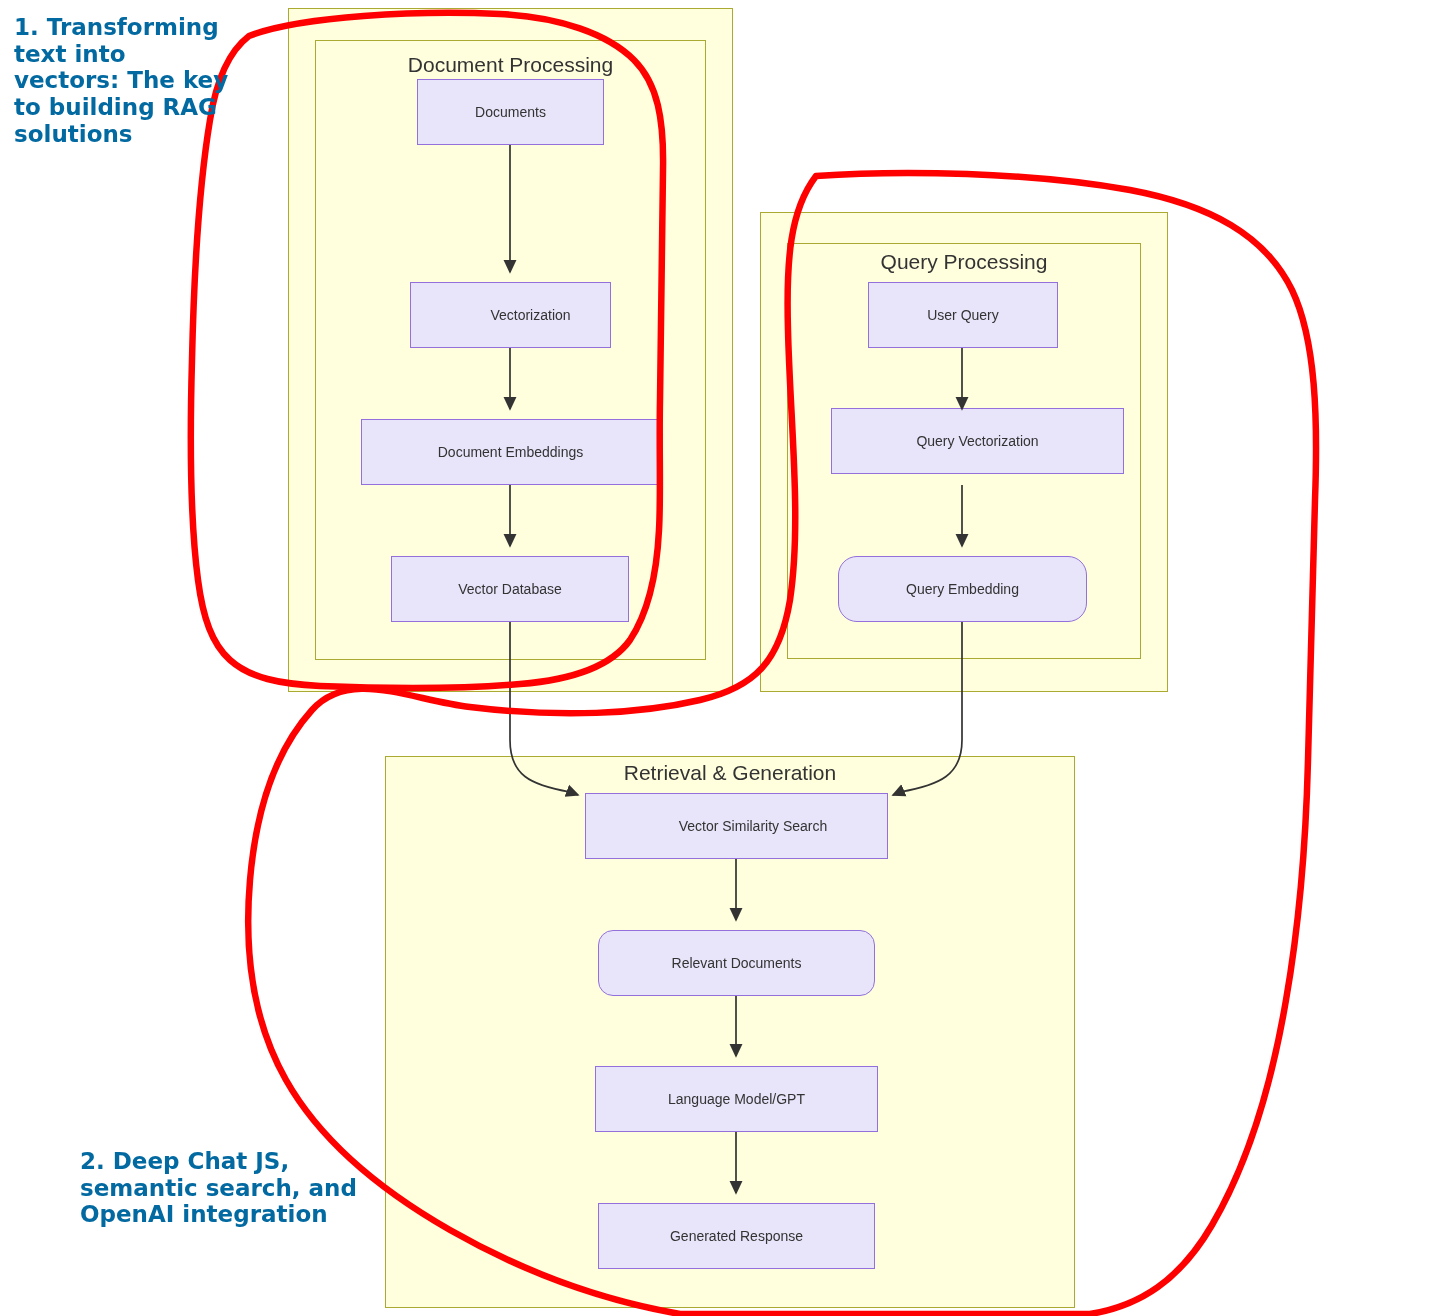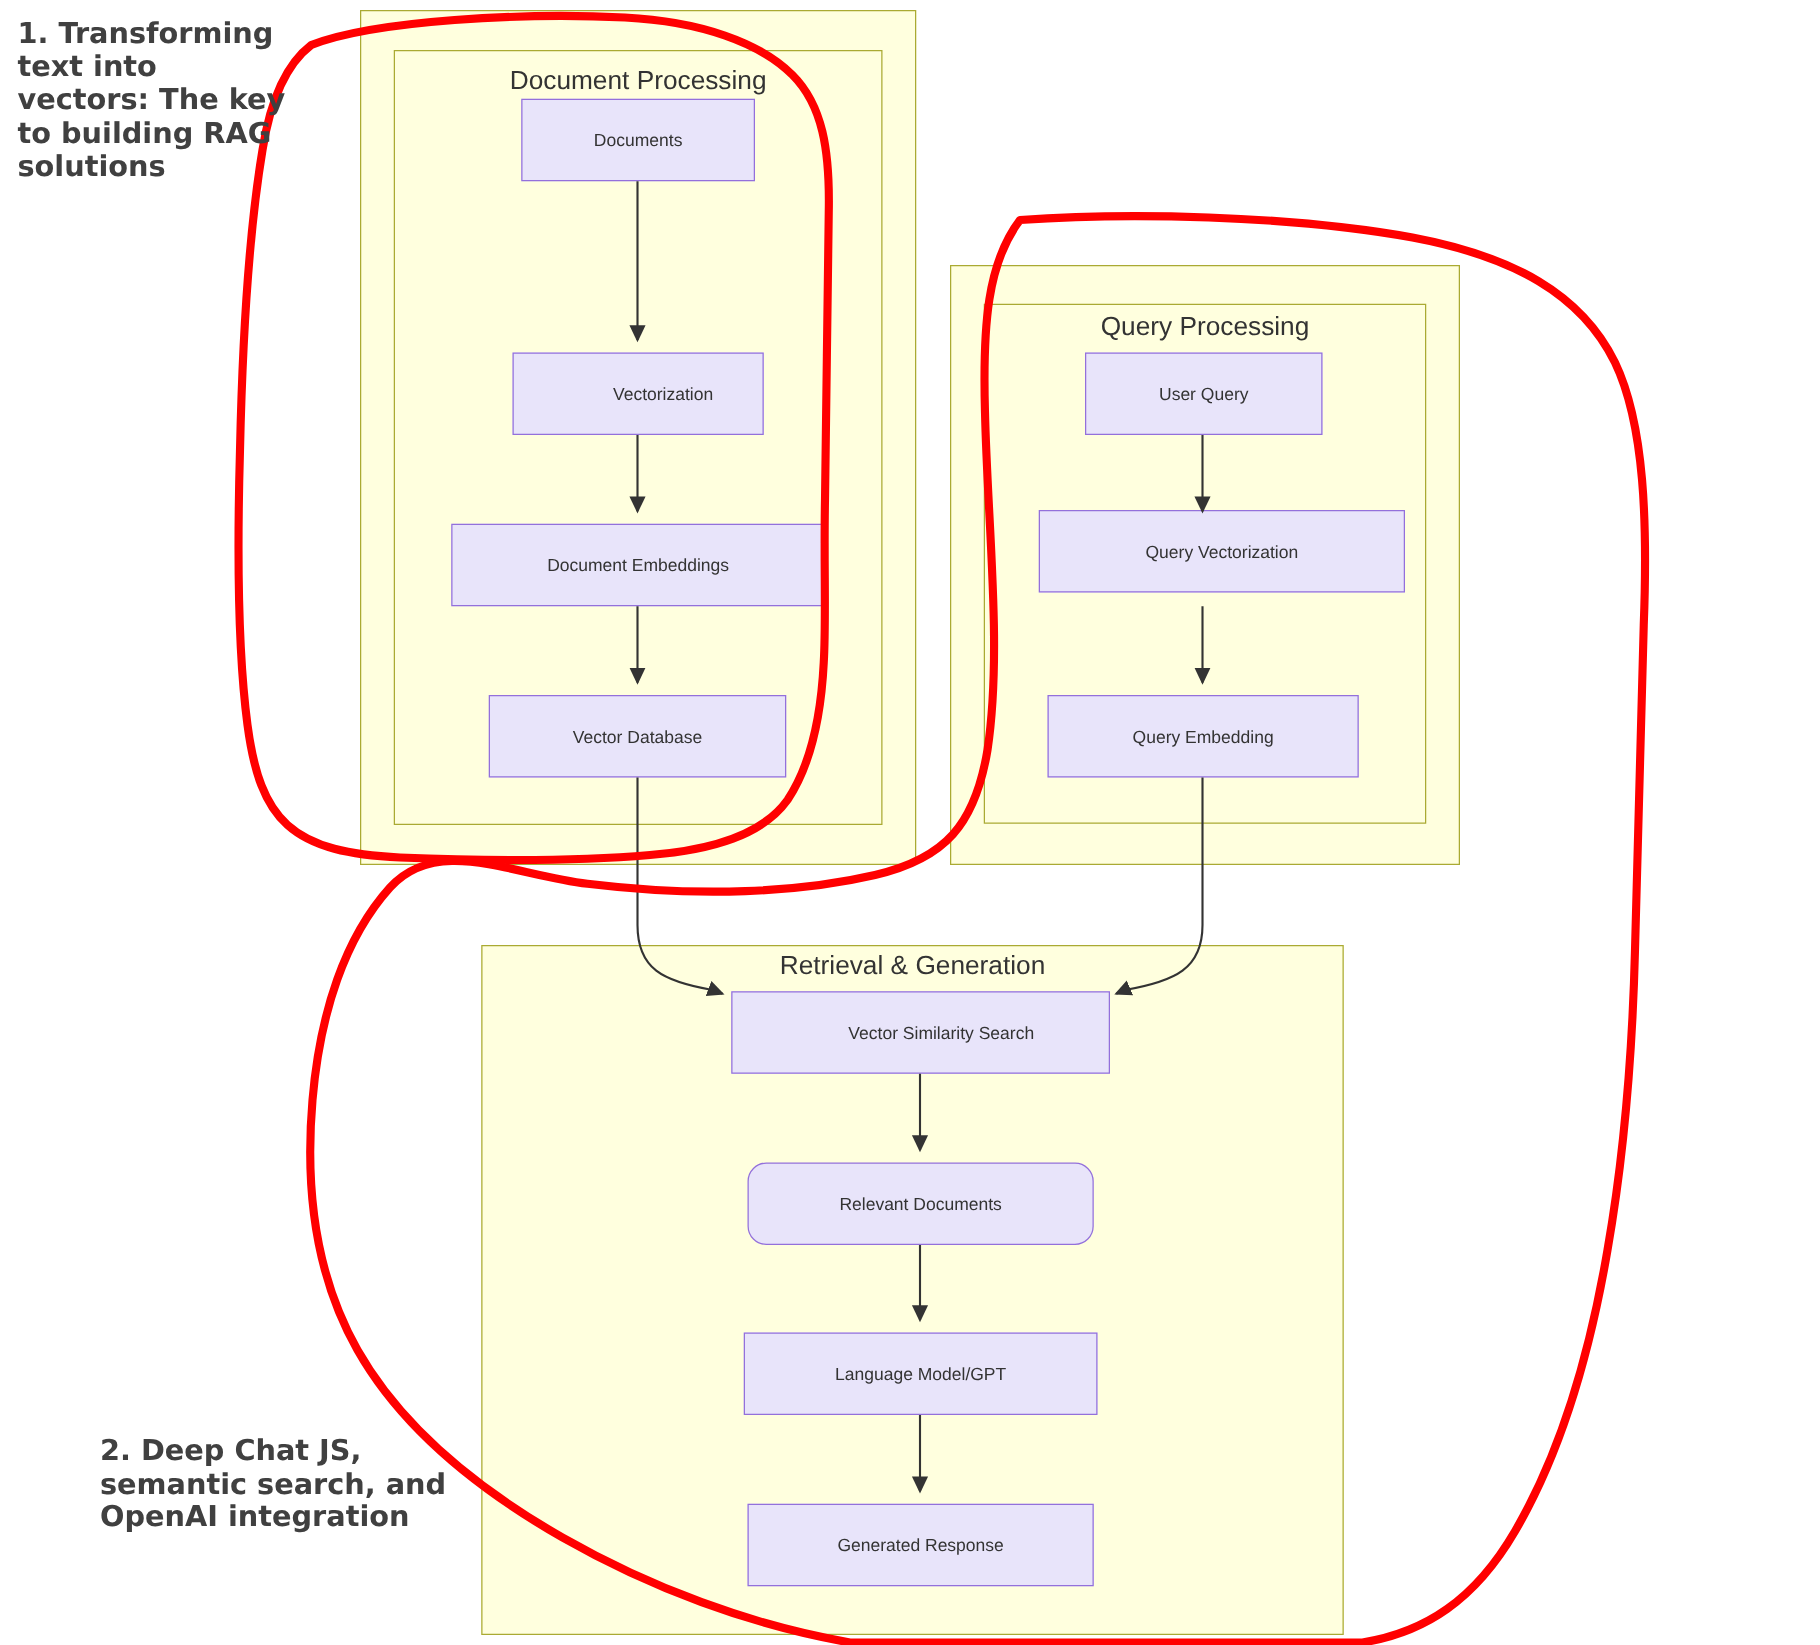--- a/index.html
+++ b/index.html
@@ -64,21 +64,21 @@
     height: 1316px;
     overflow: visible;
     pointer-events: none;
   }
   #edge-layer { z-index: 5; }
   #annotation-layer { z-index: 20; }
 
   
   .annotation-text {
     position: absolute;
-    color: #404040;
+    color: #0369a1;
     font-weight: bold;
     font-family: "DejaVu Sans", sans-serif;
     line-height: 1.16;
     z-index: 30;
   }
   #annotation-note-1 {
     left: 14px;
     top: 14px;
     width: 215px;
     font-size: 23px;
@@ -115,21 +115,21 @@
   <div class="cluster-outer" style="left:760px; top:212px; width:408px; height:480px;"></div>
   <div class="cluster-inner" style="left:787px; top:243px; width:354px; height:416px;"></div>
   <div class="cluster-title" style="left:787px; top:250px; width:354px;">Query Processing</div>
 
   <div class="node" style="left:868px; top:282px; width:190px; height:66px;">
     <span>User Query</span>
   </div>
   <div class="node" style="left:831px; top:408px; width:293px; height:66px;">
     <span>Query Vectorization</span>
   </div>
-  <div class="node" style="left:838px; top:556px; width:249px; height:66px;">
+  <div class="node" style="left:838px; top:556px; width:249px; height:66px;border-radius:19px;">
     <span>Query Embedding</span>
   </div>
 
   <div class="cluster-outer" style="left:385px; top:756px; width:690px; height:552px;"></div>
   <div class="cluster-title" style="left:385px; top:761px; width:690px;">Retrieval &amp; Generation</div>
 
   <div class="node" style="left:585px; top:793px; width:303px; height:66px;padding-left:33px;">
     <span>Vector Similarity Search</span>
   </div>
   <div class="node" style="left:598px; top:930px; width:277px; height:66px;border-radius:15px;">

